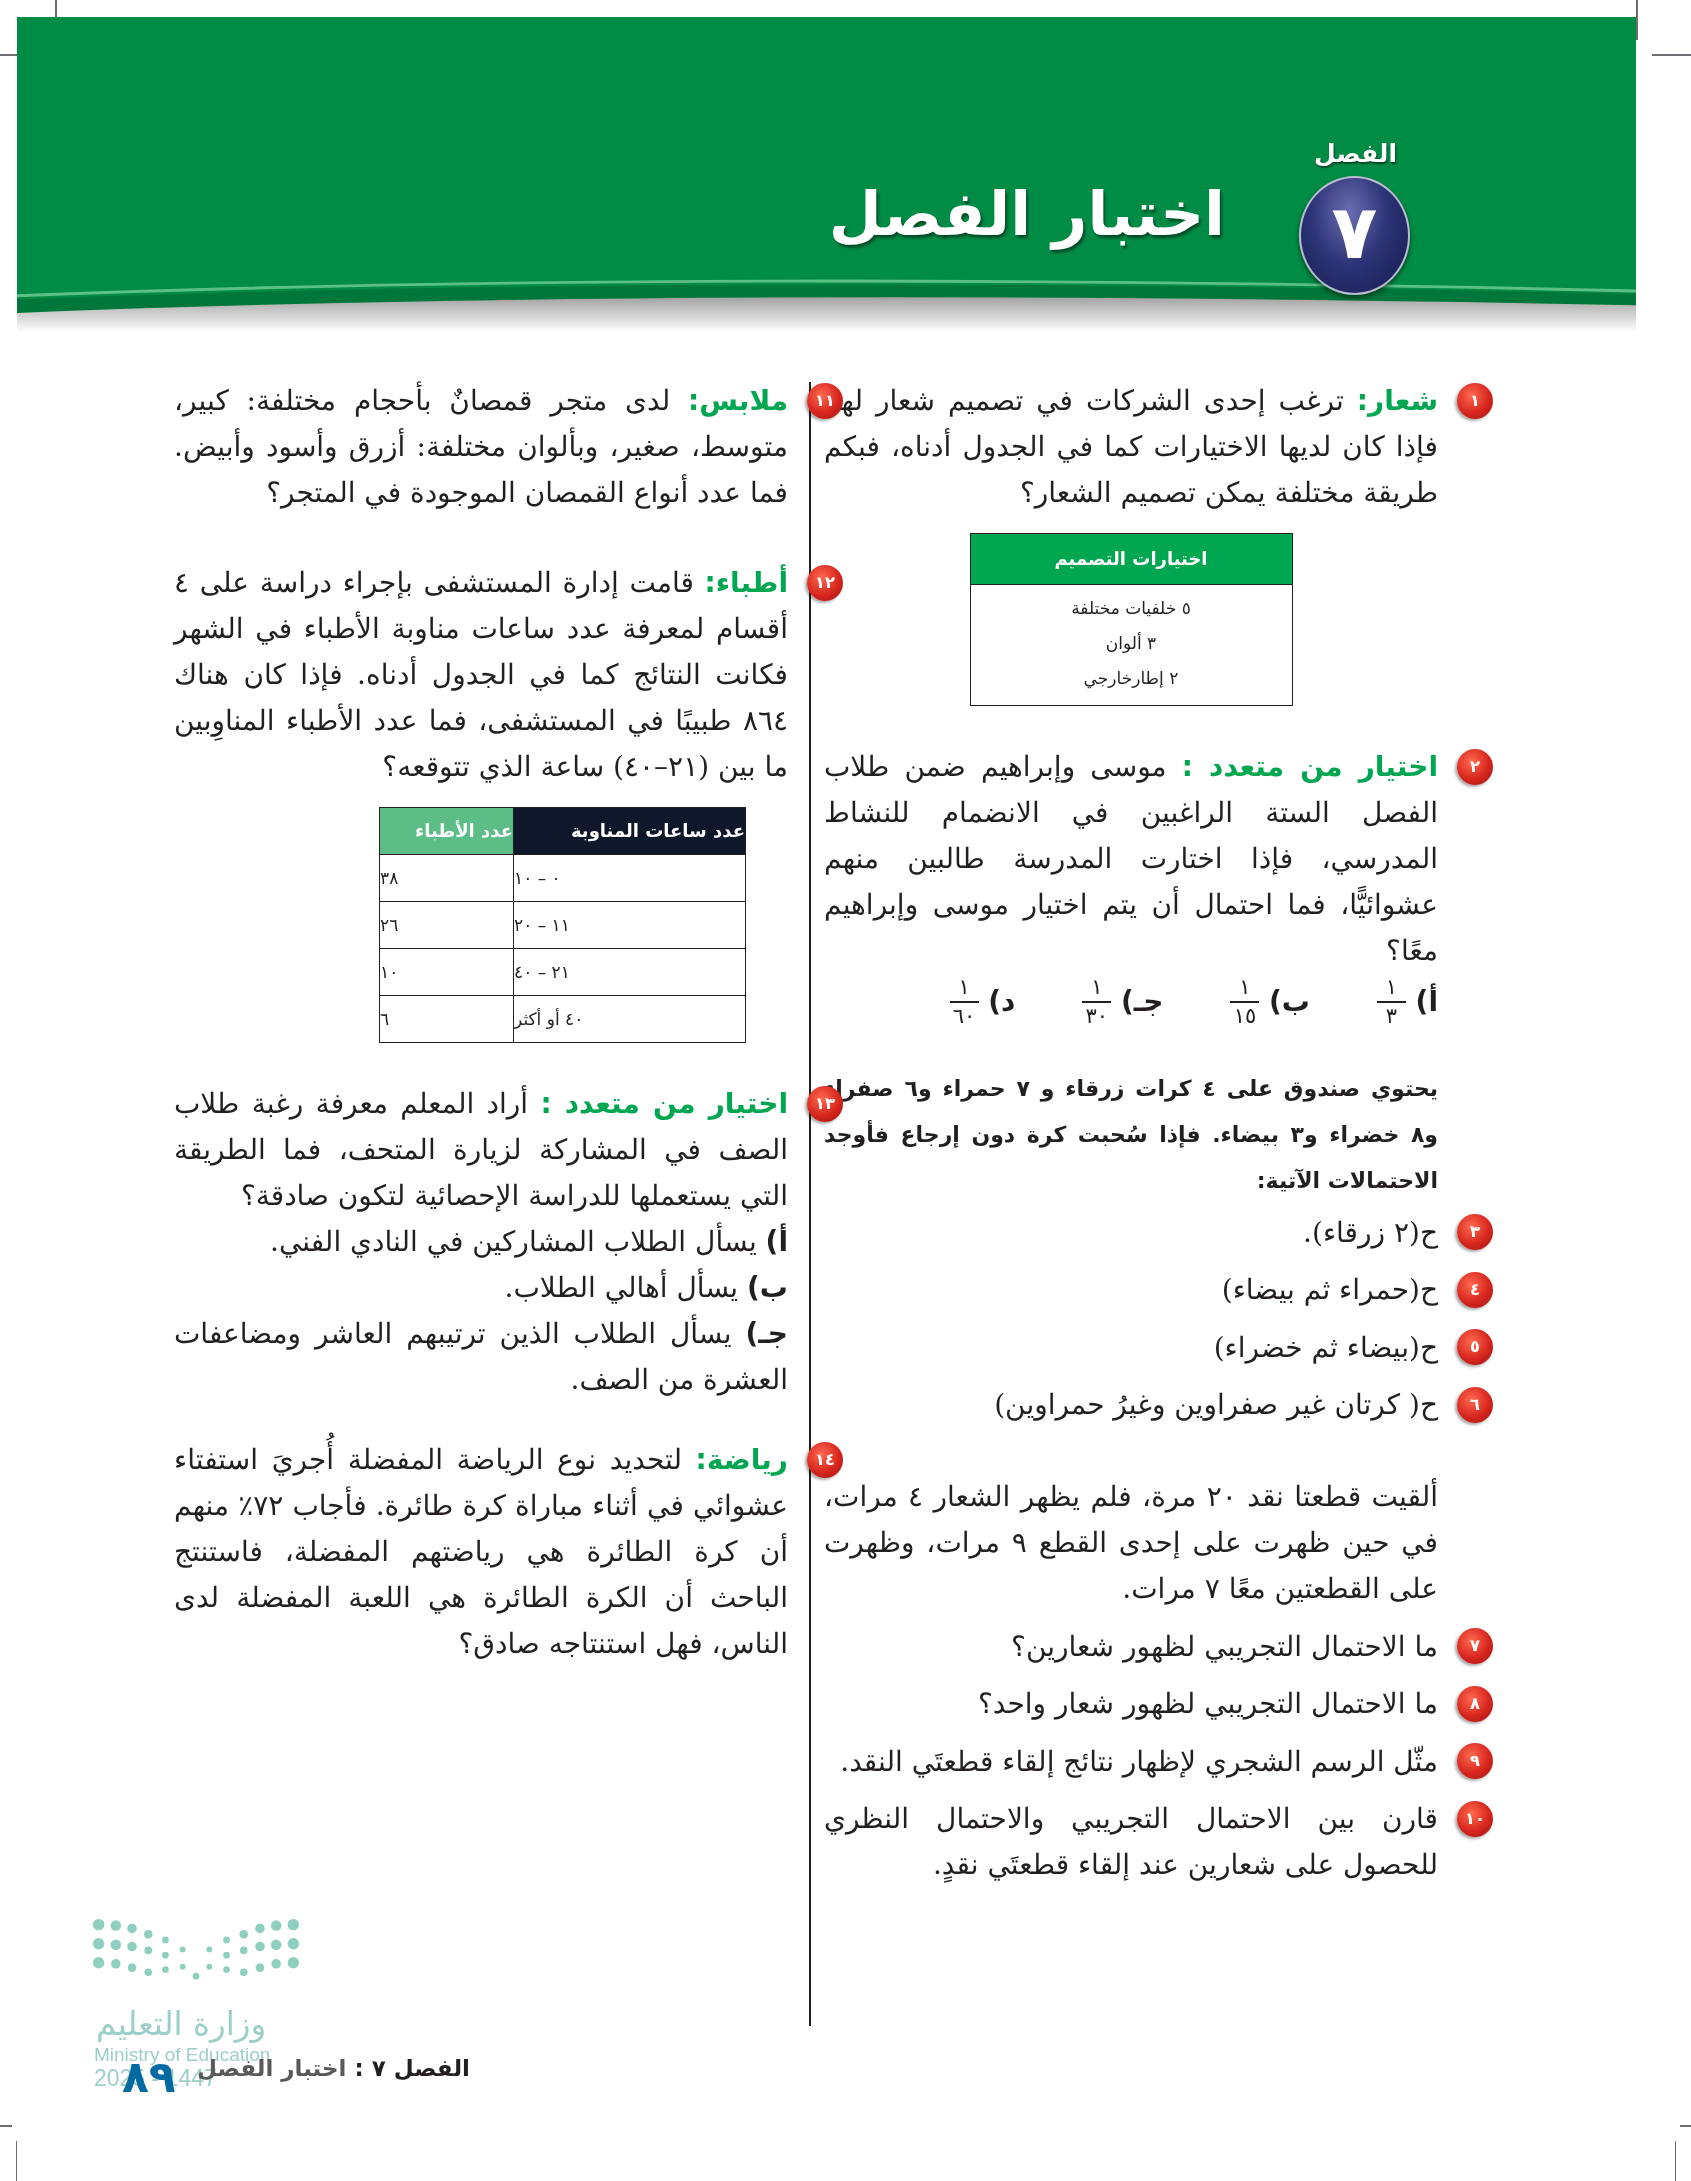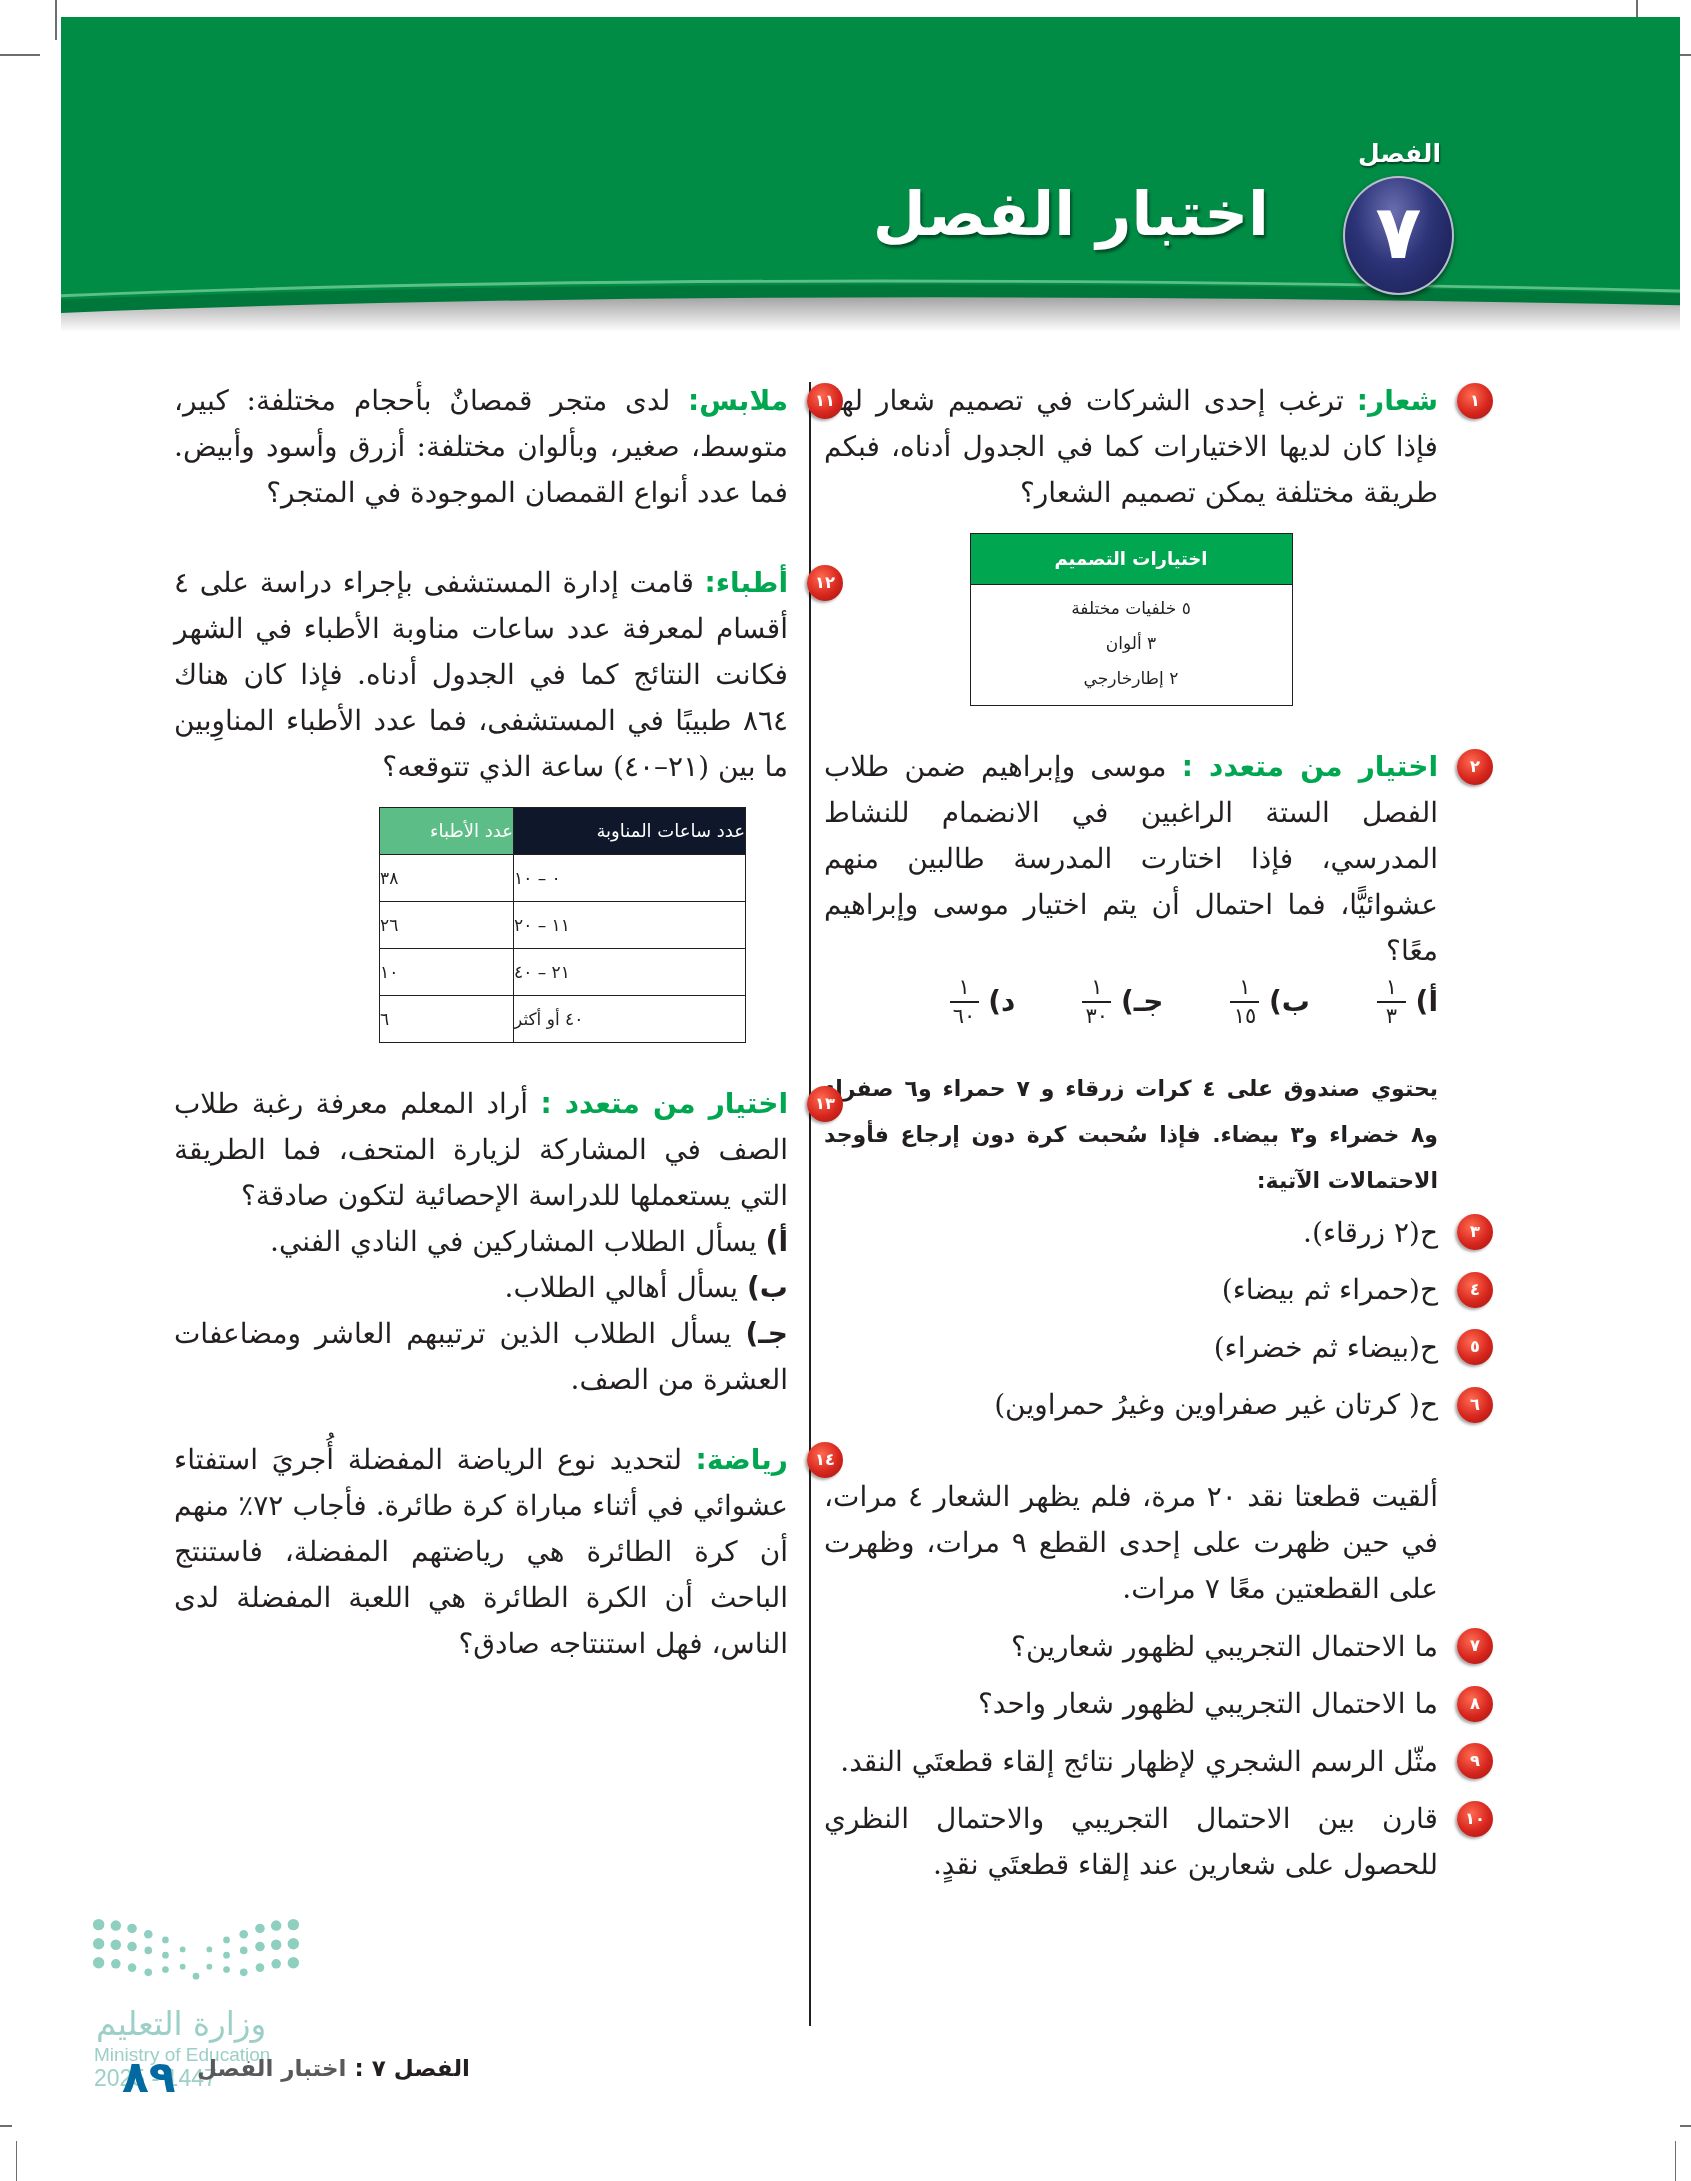--- a/index.html
+++ b/index.html
@@ -5,21 +5,21 @@
   * { box-sizing: border-box; margin: 0; padding: 0; }
   html, body { width: 1692px; height: 2181px; background: #ffffff; overflow: hidden; }
   body { position: relative; font-family: "DejaVu Sans", sans-serif; color: #231f20; }
 
   
   .crop { position: absolute; background: #6d6e71; }
 
   
   .header-band {
     position: absolute; left: 17px; top: 17px; width: 1619px; height: 315px;
-    background: #008c45; overflow: hidden; margin-left: 44px;
+    background: #008c45; overflow: hidden;
   }
   .header-band .swoosh {
     position: absolute; left: 0; top: 0; width: 1619px; height: 315px;
   }
   .header-title {
     position: absolute; right: 411px; top: 161px;
     font-family: "DejaVu Sans", sans-serif; font-weight: bold;
     font-size: 61px; color: #ffffff; direction: rtl;
     text-shadow: 1.9px 2.9px 2.9px rgba(0,0,0,0.45);
   }
@@ -81,21 +81,21 @@
   .choices { display: flex; direction: rtl; justify-content: flex-start; gap: 67px; margin-top: 1.9px; font-family: "DejaVu Sans", sans-serif; font-weight: bold; }
   .choice { display: flex; align-items: center; gap: 9.6px; }
   .frac { display: inline-flex; flex-direction: column; align-items: center; font-size: 21px; line-height: 23px; font-weight: normal; }
   .frac .bar { width: 29px; height: 1.9px; background: #231f20; margin: 1.9px 0; }
 
   .sub-item { position: relative; margin-top: 11.5px; }
   .sub-item .num-badge { right: -55px; }
 
   
   .doc-table { margin: 17px 0 0 0; margin-right: 42px; border-collapse: collapse; font-family: "DejaVu Sans", sans-serif; direction: rtl; }
-  .doc-table th { color: #fff; font-weight: normal; font-size: 18px; height: 35px; border: 1.9px solid #231f20; }
+  .doc-table th { color: #fff; font-weight: bold; font-size: 18px; height: 35px; border: 1.9px solid #231f20; }
   .doc-table th.h1 { background: #0f172a; width: 232px; }
   .doc-table th.h2 { background: #5dbd87; width: 134px; }
   .doc-table td { border: 1.9px solid #231f20; text-align: left; font-size: 17px; height: 35px; }
 
   .mc-option { padding-right: 0; }
   .mc-option b { font-family: "DejaVu Sans", sans-serif; }
 
   
   .footer-text {
     position: absolute; left: 197px; top: 2055px; direction: rtl;

